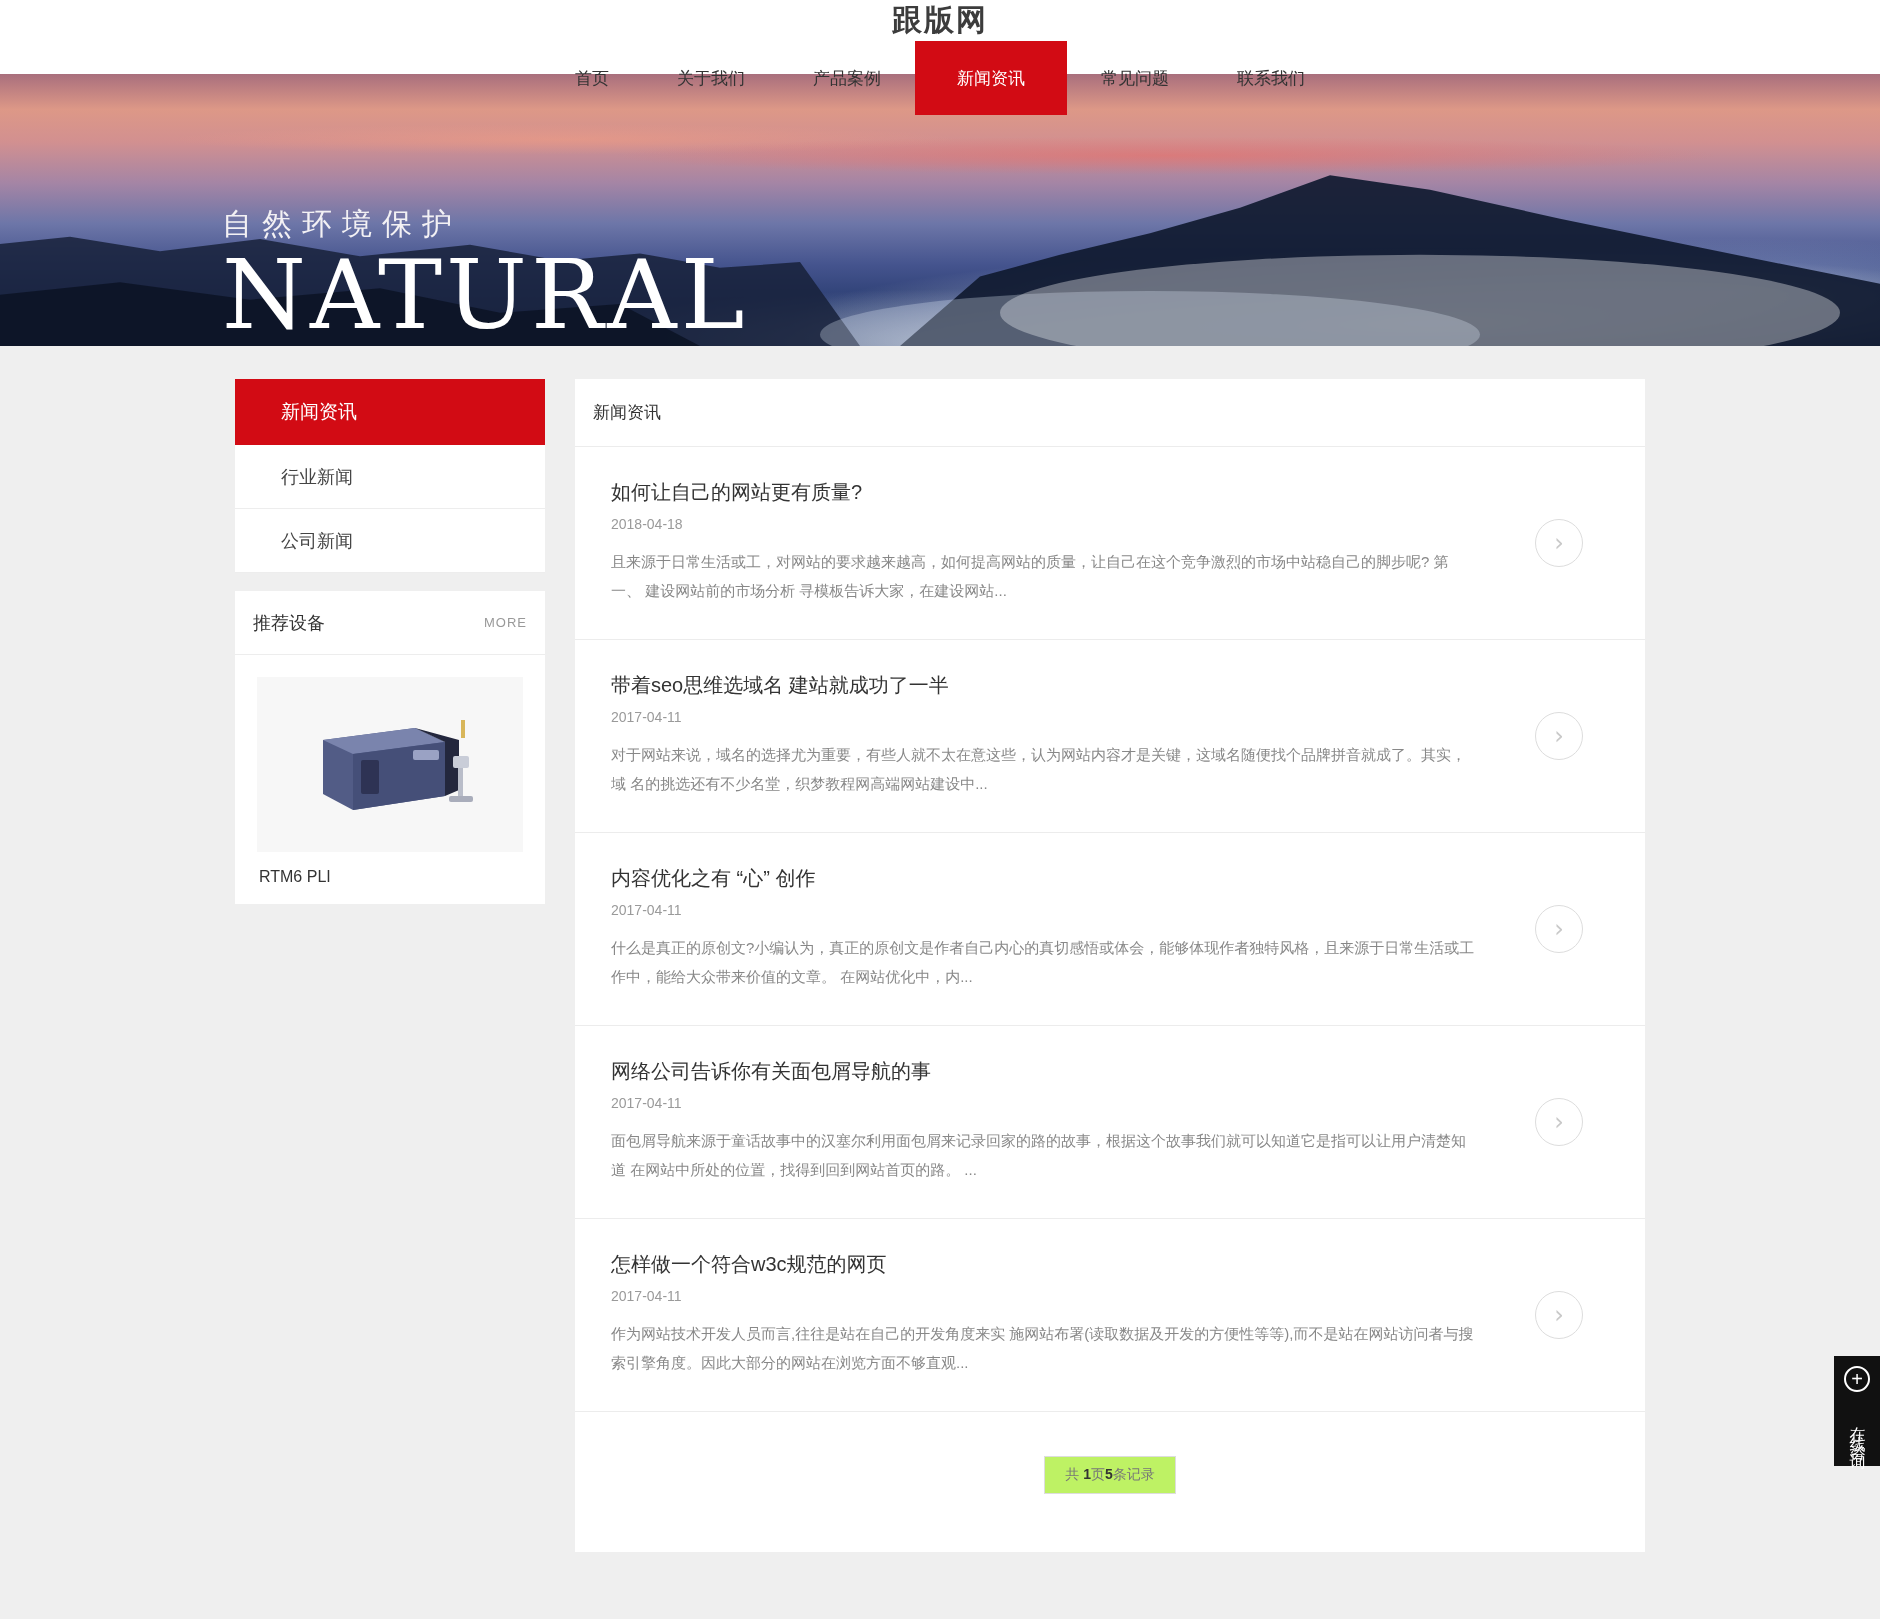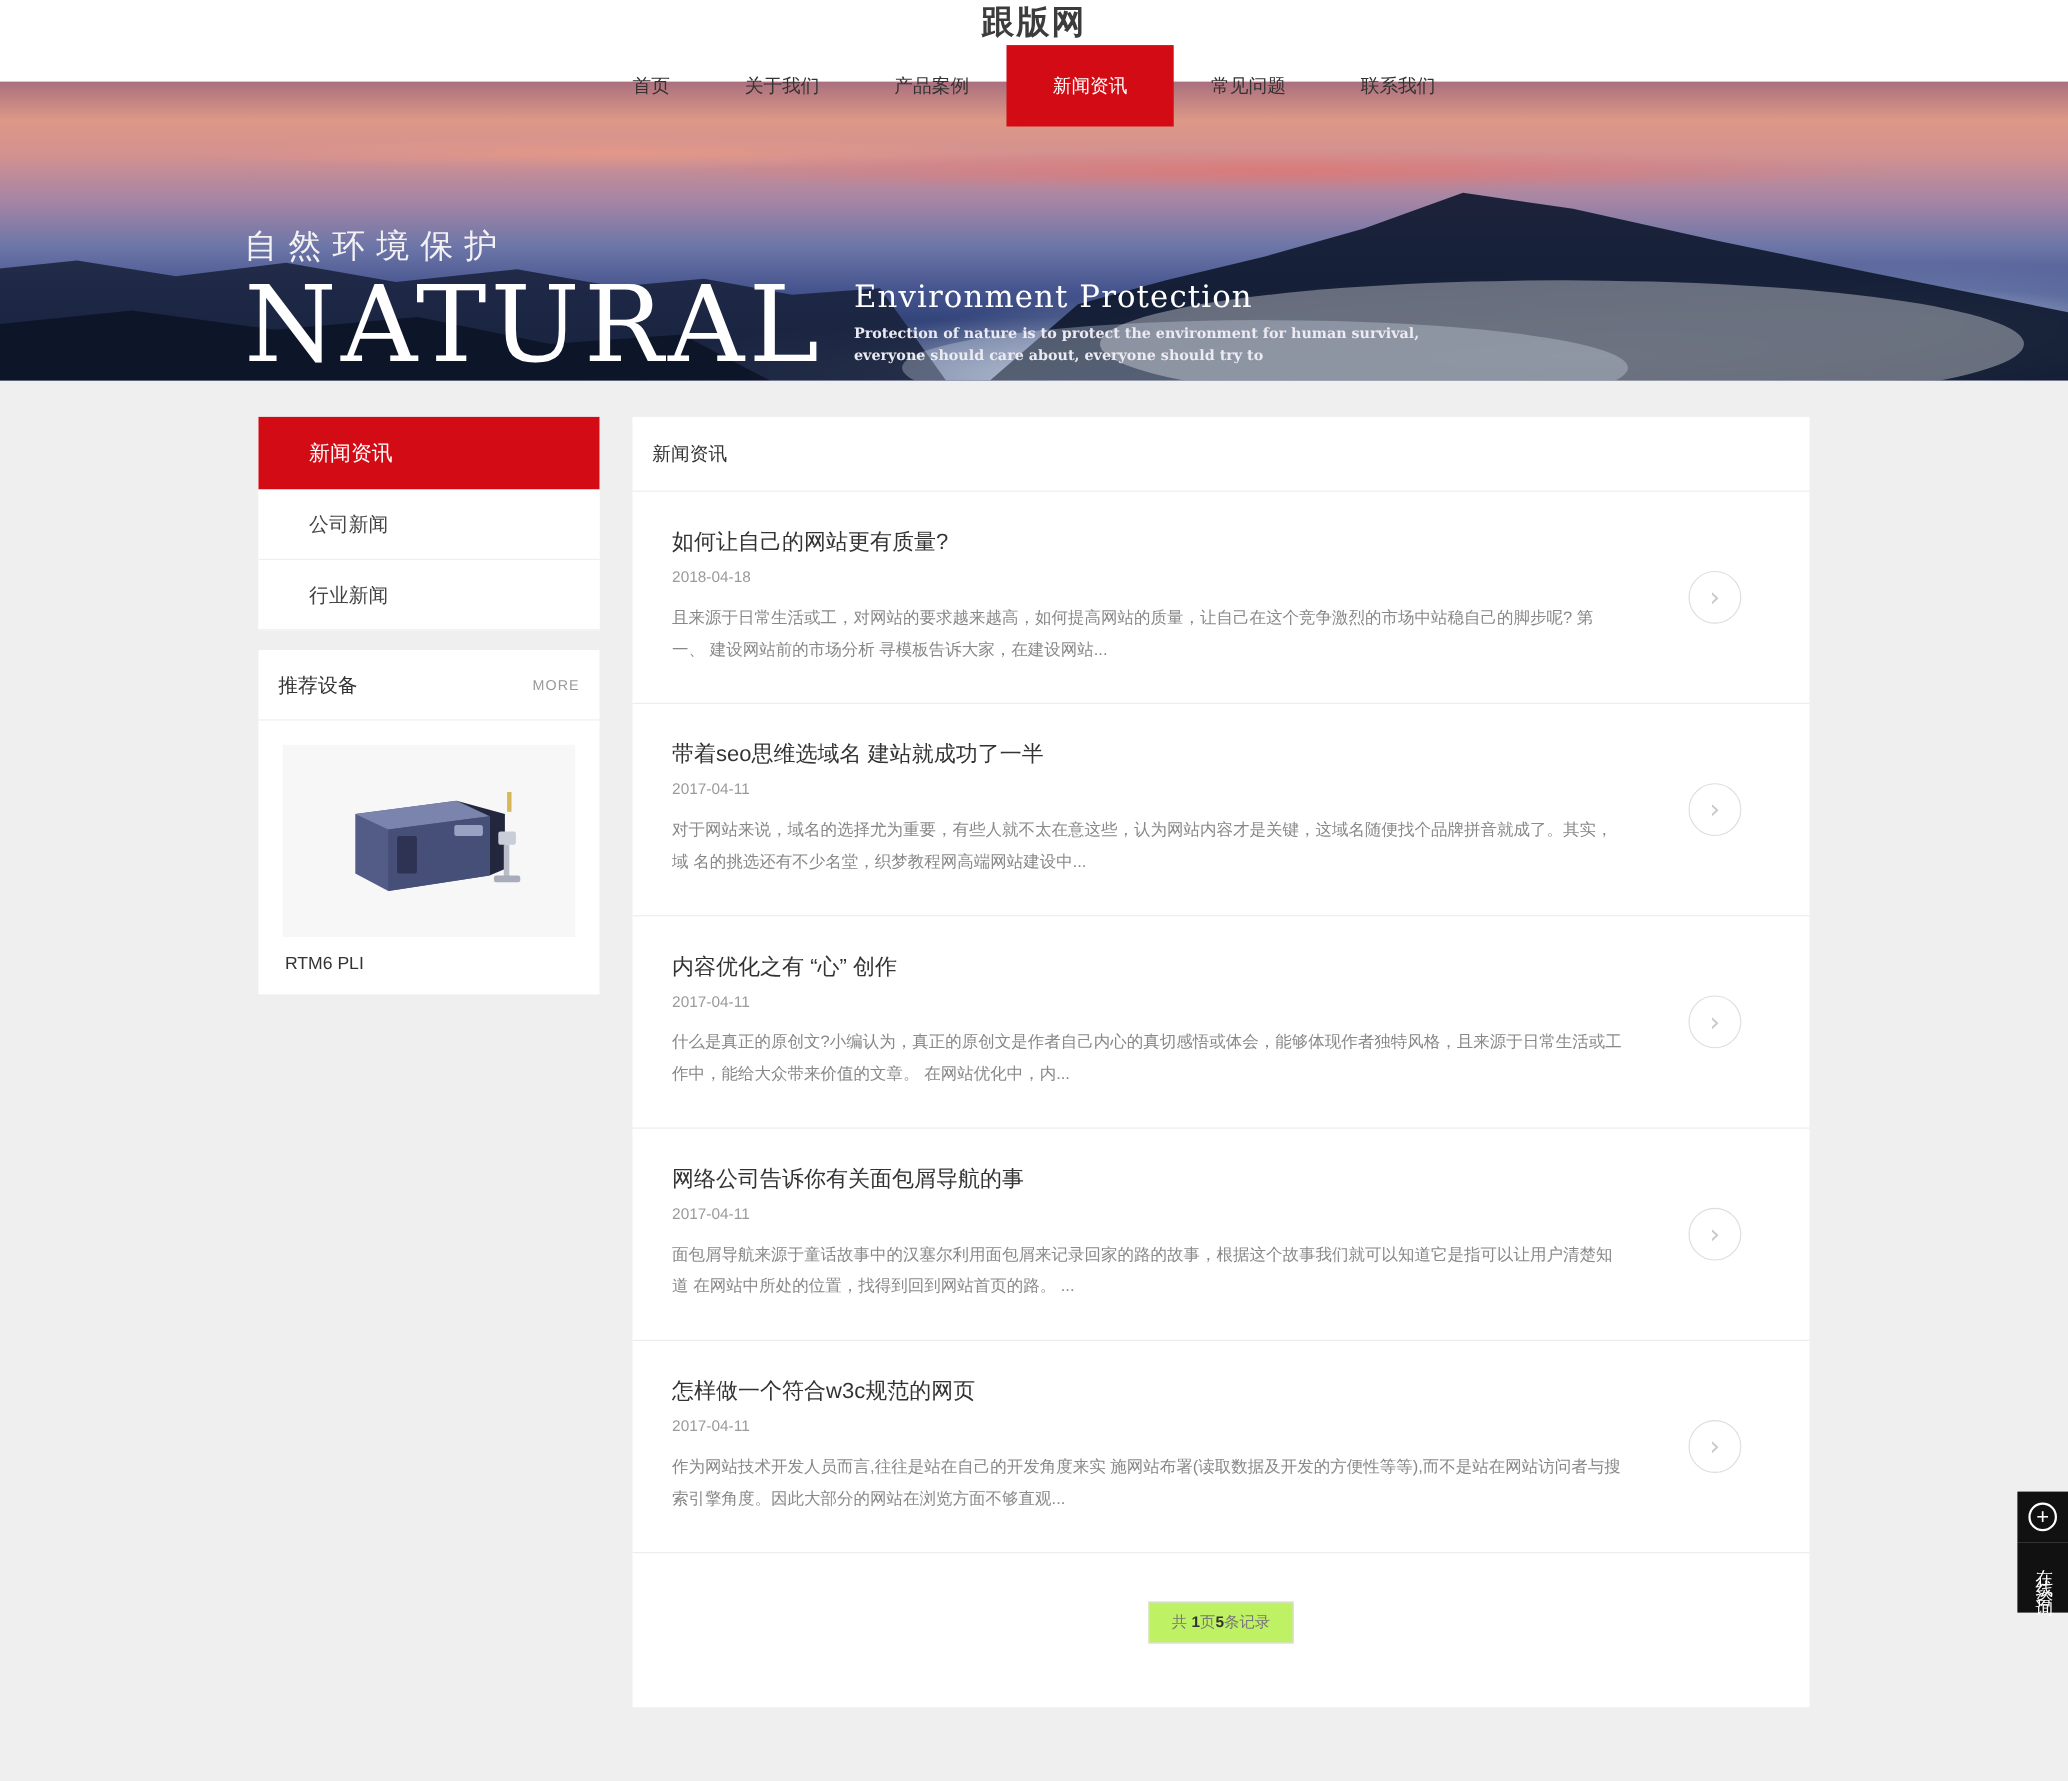--- a/index.html
+++ b/index.html
@@ -91,39 +91,32 @@
     <polygon fill="#101a30" opacity="0.92" points="1880,376 1880,290 1700,240 1560,200 1430,160 1330,140 1240,185 1150,220 1060,250 980,280 900,376"></polygon>
     <polygon fill="#18213a" opacity="0.85" points="0,376 0,235 70,225 160,245 260,228 360,252 470,236 560,258 640,248 720,268 800,260 860,376"></polygon>
     <polygon fill="#0c1426" opacity="0.9" points="0,376 0,305 120,288 250,312 380,296 500,330 620,318 700,376"></polygon>
     <ellipse cx="1420" cy="330" rx="420" ry="80" fill="#ffffff" opacity="0.35"></ellipse>
     <ellipse cx="1150" cy="360" rx="330" ry="60" fill="#dfe7f4" opacity="0.30"></ellipse>
   </svg>
   <div class="hero-text">
     <div class="hero-title-cn">自然环境保护</div>
     <div class="hero-row">
       <div class="hero-title-en">NATURAL</div>
-      <div class="hero-sub">
-        <div class="hero-sub-title">Environment Protection</div>
-        <div class="hero-sub-desc">
-          <div>Protection of nature is to protect the environment for human survival,</div>
-          <div>everyone should care about, everyone should try to</div>
-        </div>
-      </div>
     </div>
   </div>
 </div>
 
 <div class="main">
   <div class="container">
 
     <div class="sidebar">
       <div class="side-menu">
         <div class="side-menu-head">新闻资讯</div>
+        <a href="#" class="side-menu-item">行业新闻</a>
         <a href="#" class="side-menu-item">公司新闻</a>
-        <a href="#" class="side-menu-item">行业新闻</a>
       </div>
 
       <div class="recommend">
         <div class="recommend-head">
           <span class="recommend-title">推荐设备</span>
           <a href="#" class="recommend-more">MORE</a>
         </div>
         <div class="product">
           <div class="product-img">
             <svg width="190" height="130" viewBox="0 0 190 130" aria-hidden="true">

